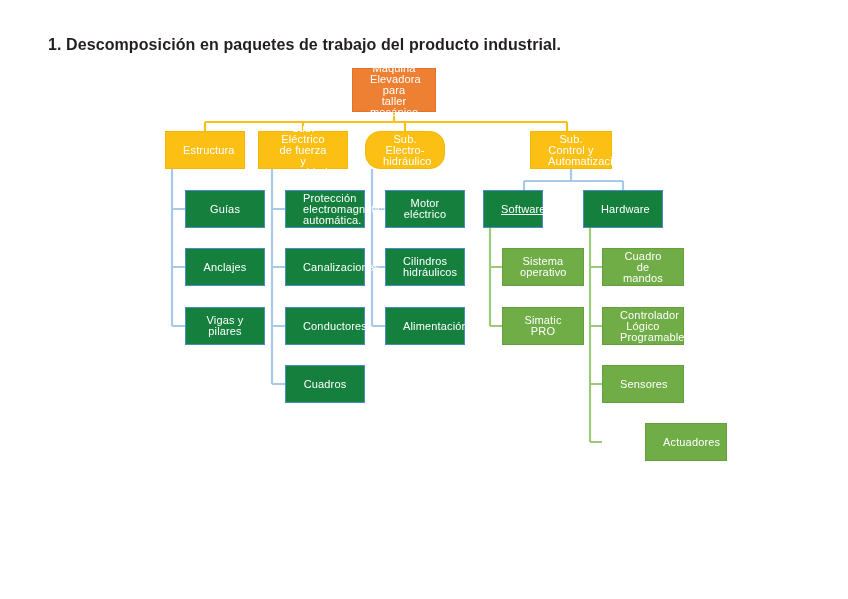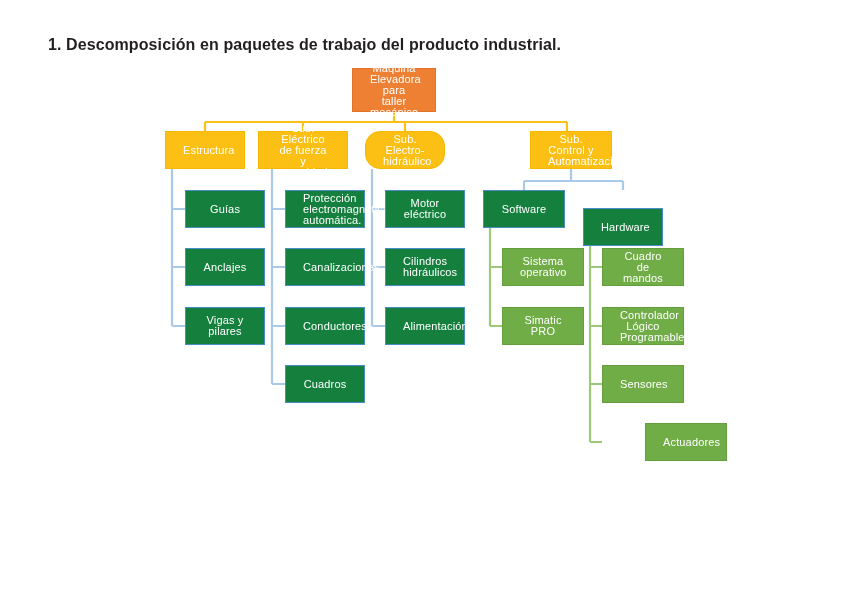--- a/index.html
+++ b/index.html
@@ -118,24 +118,24 @@
   <div class="node blue" style="left:385px;top:190px;width:80px;height:38px;">
     <span class="lbl">Motor eléctrico</span>
   </div>
   <div class="node blue" style="left:385px;top:248px;width:80px;height:38px;align-items:center;">
     <span class="lbl">Cilindros hidráulicos</span>
   </div>
   <div class="node blue" style="left:385px;top:307px;width:80px;height:38px;">
     <span class="lbl">Alimentación</span>
   </div>
 
-  <div class="node blue" style="left:483px;top:190px;width:82px;height:38px;">
+  <div class="node blue" style="left:483px;top:190px;width:60px;height:38px;text-decoration:underline;">
     <span class="lbl">Software</span>
   </div>
-  <div class="node blue" style="left:583px;top:190px;width:80px;height:38px;margin-top:18px;">
+  <div class="node blue" style="left:583px;top:190px;width:80px;height:38px;">
     <span class="lbl">Hardware</span>
   </div>
 
   <div class="node green" style="left:502px;top:248px;width:82px;height:38px;">
     <span class="lbl">Sistema operativo</span>
   </div>
   <div class="node green" style="left:502px;top:307px;width:82px;height:38px;">
     <span class="lbl">Simatic PRO</span>
   </div>
 

